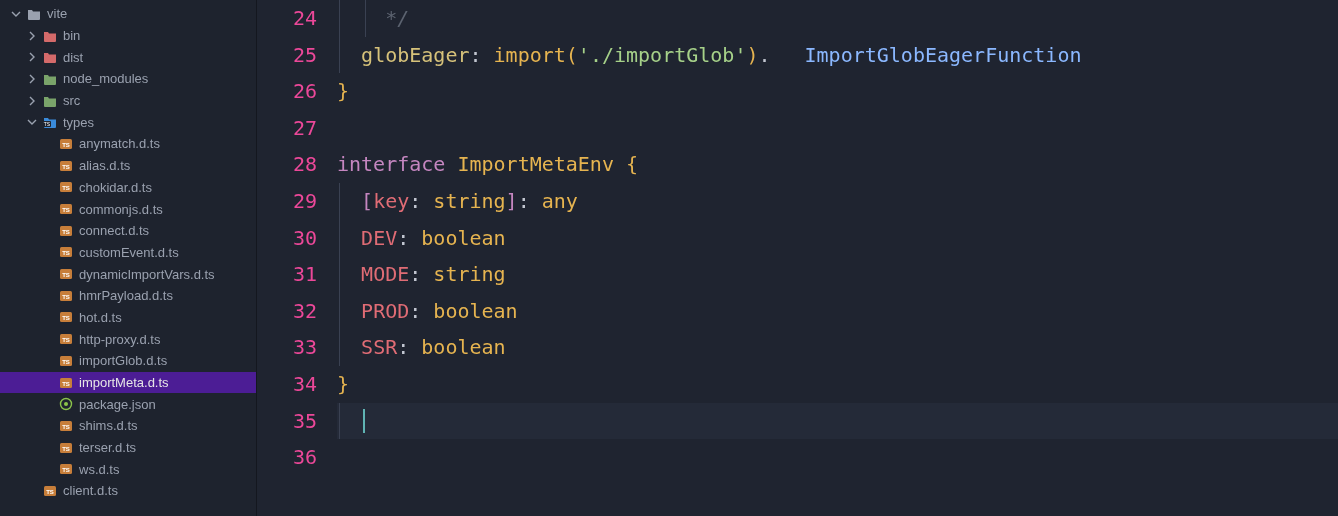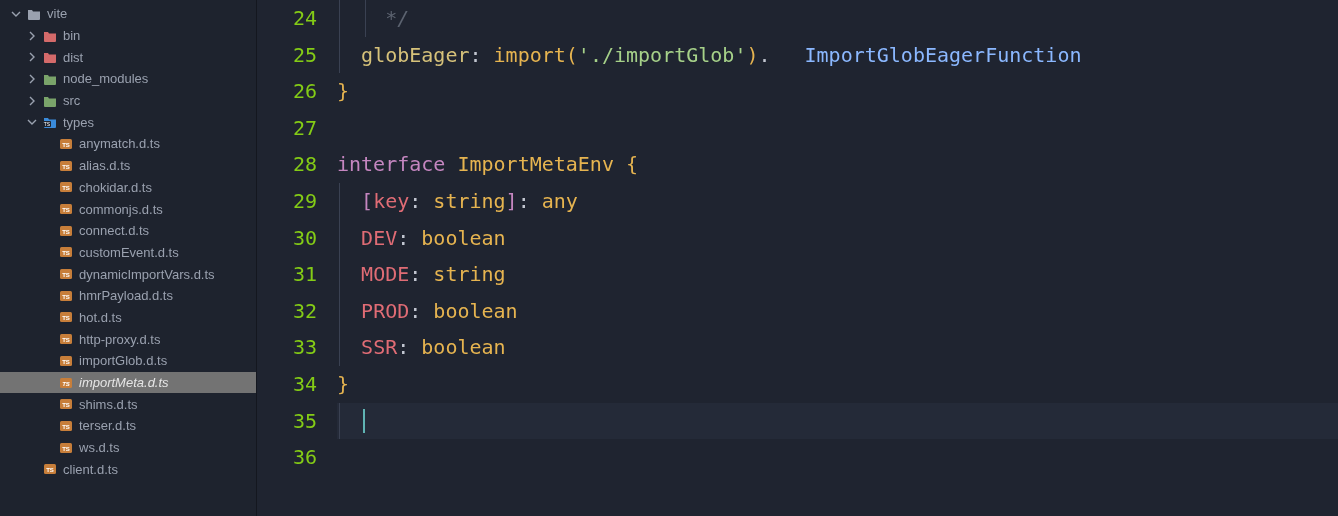--- a/index.html
+++ b/index.html
@@ -20,23 +20,22 @@
     border-right: 1px solid #14171f;
   }
   .tree-row {
     height: 21.7px;
     display: flex;
     align-items: center;
     color: #9aa1af;
     cursor: pointer;
   }
   .tree-row.sel {
-    background: #737373;
+    background: #4c1d95;
     color: #e6e6e6;
-    font-style: italic;
   }
   .tree-row .indent { flex: 0 0 auto; }
   .tree-row .chev {
     width: 12px;
     height: 12px;
     display: inline-flex;
     align-items: center;
     justify-content: center;
     margin-right: 4px;
   }
@@ -57,21 +56,21 @@
     height: 516px;
     background: #1f2430;
     display: flex;
     font-family: "Consolas", "Menlo", monospace;
     font-size: 20px;
     line-height: 36px;
   }
   .gutter {
     width: 80px;
     text-align: right;
-    color: #84cc16;
+    color: #ec4899;
     padding-right: 20px;
     user-select: none;
     padding-top: 0;
   }
   .gutter .ln { height: 36.6px; }
   .code {
     flex: 1;
     position: relative;
   }
   .code-line {
@@ -332,20 +331,31 @@
           <text x="7" y="10" font-size="6" text-anchor="middle" fill="#fff" font-family="Arial" font-weight="bold">TS</text>
         </svg>
       </span>
       <span class="label">importMeta.d.ts</span>
     </div>
     <div class="tree-row">
       <span class="indent" style="width: 42px;"></span>
       <span class="chev"></span>
       <span class="icon">
         <svg viewBox="0 0 14 14">
+          <circle cx="7" cy="7" r="5.5" fill="none" stroke="#8bc34a" stroke-width="1.4"></circle>
+          <circle cx="7" cy="7" r="2" fill="#8bc34a"></circle>
+        </svg>
+      </span>
+      <span class="label">package.json</span>
+    </div>
+    <div class="tree-row">
+      <span class="indent" style="width: 42px;"></span>
+      <span class="chev"></span>
+      <span class="icon">
+        <svg viewBox="0 0 14 14">
           <rect x="1" y="2" width="12" height="10" rx="1.5" fill="#c77e3a"></rect>
           <text x="7" y="10" font-size="6" text-anchor="middle" fill="#fff" font-family="Arial" font-weight="bold">TS</text>
         </svg>
       </span>
       <span class="label">shims.d.ts</span>
     </div>
     <div class="tree-row">
       <span class="indent" style="width: 42px;"></span>
       <span class="chev"></span>
       <span class="icon">

